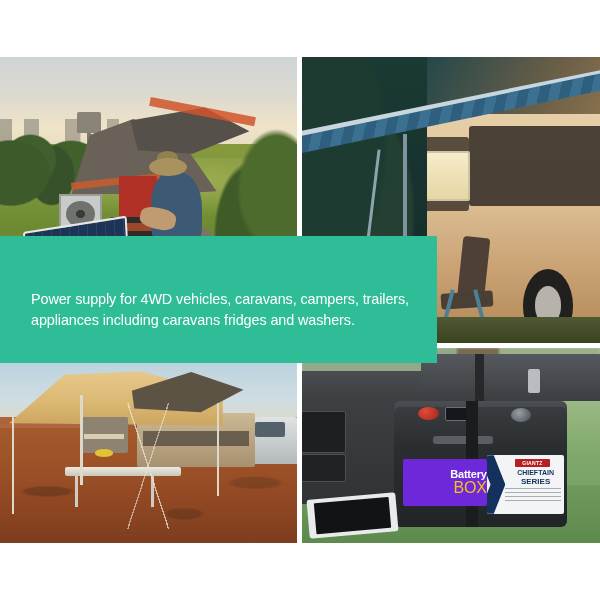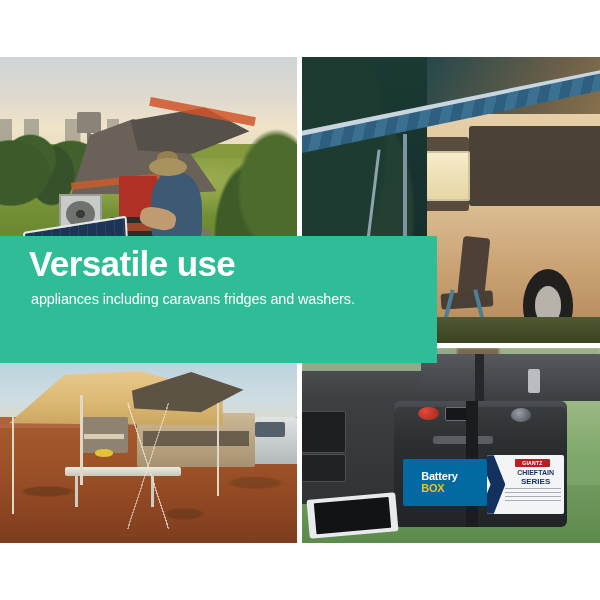--- a/index.html
+++ b/index.html
@@ -399,30 +399,31 @@
   .br-handle {
     position: absolute; left: 44%; top: 45%; width: 20%; height: 4%;
     background: #5a5e62; border-radius: 3px;
   }
   .br-strap {
     position: absolute; left: 55%; top: 27%; width: 4%; height: 65%;
     background: #1a1c1e;
   }
   .br-label-box {
     position: absolute; left: 34%; top: 57%; width: 22%; height: 24%;
-    background: #0369a1; border-radius: 2px;
+    background: #6d28d9; border-radius: 2px;
     display: flex; flex-direction: column; justify-content: center;
     padding-left: 6%;
+    text-align: right;
   }
   .br-label-l1 {
     color: #ffffff; font-weight: bold; font-size: 11px; line-height: 1.02;
     letter-spacing: -.2px;
   }
   .br-label-l2 {
-    color: #f2c21b; font-weight: bold; font-size: 11px; line-height: 1.02;
+    color: #f2c21b; font-weight: normal; font-size: 16px; line-height: 1.02;
     letter-spacing: -.2px;
   }
   .br-spec {
     position: absolute; left: 62%; top: 55%; width: 26%; height: 30%;
     background: #f3f4f5; border-radius: 2px; overflow: hidden;
   }
   .br-spec-chev {
     position: absolute; left: -10%; top: 0; width: 34%; height: 100%;
     background: #14305c;
     clip-path: polygon(0 0, 56% 0, 100% 50%, 56% 100%, 0 100%, 44% 50%);
@@ -617,19 +618,19 @@
           <div class="br-spec-rows"></div>
         </div>
 
         <div class="br-tablet"></div>
       </div>
     </div>
 
   </div>
 
   <div class="banner">
-    <div class="banner-heading">Versatile use</div>
     <div class="banner-body">
+      <div>Power supply for 4WD vehicles, caravans, campers, trailers,</div>
       <div>appliances including caravans fridges and washers.</div>
     </div>
   </div>
 
 </div>
 
 </body></html>

